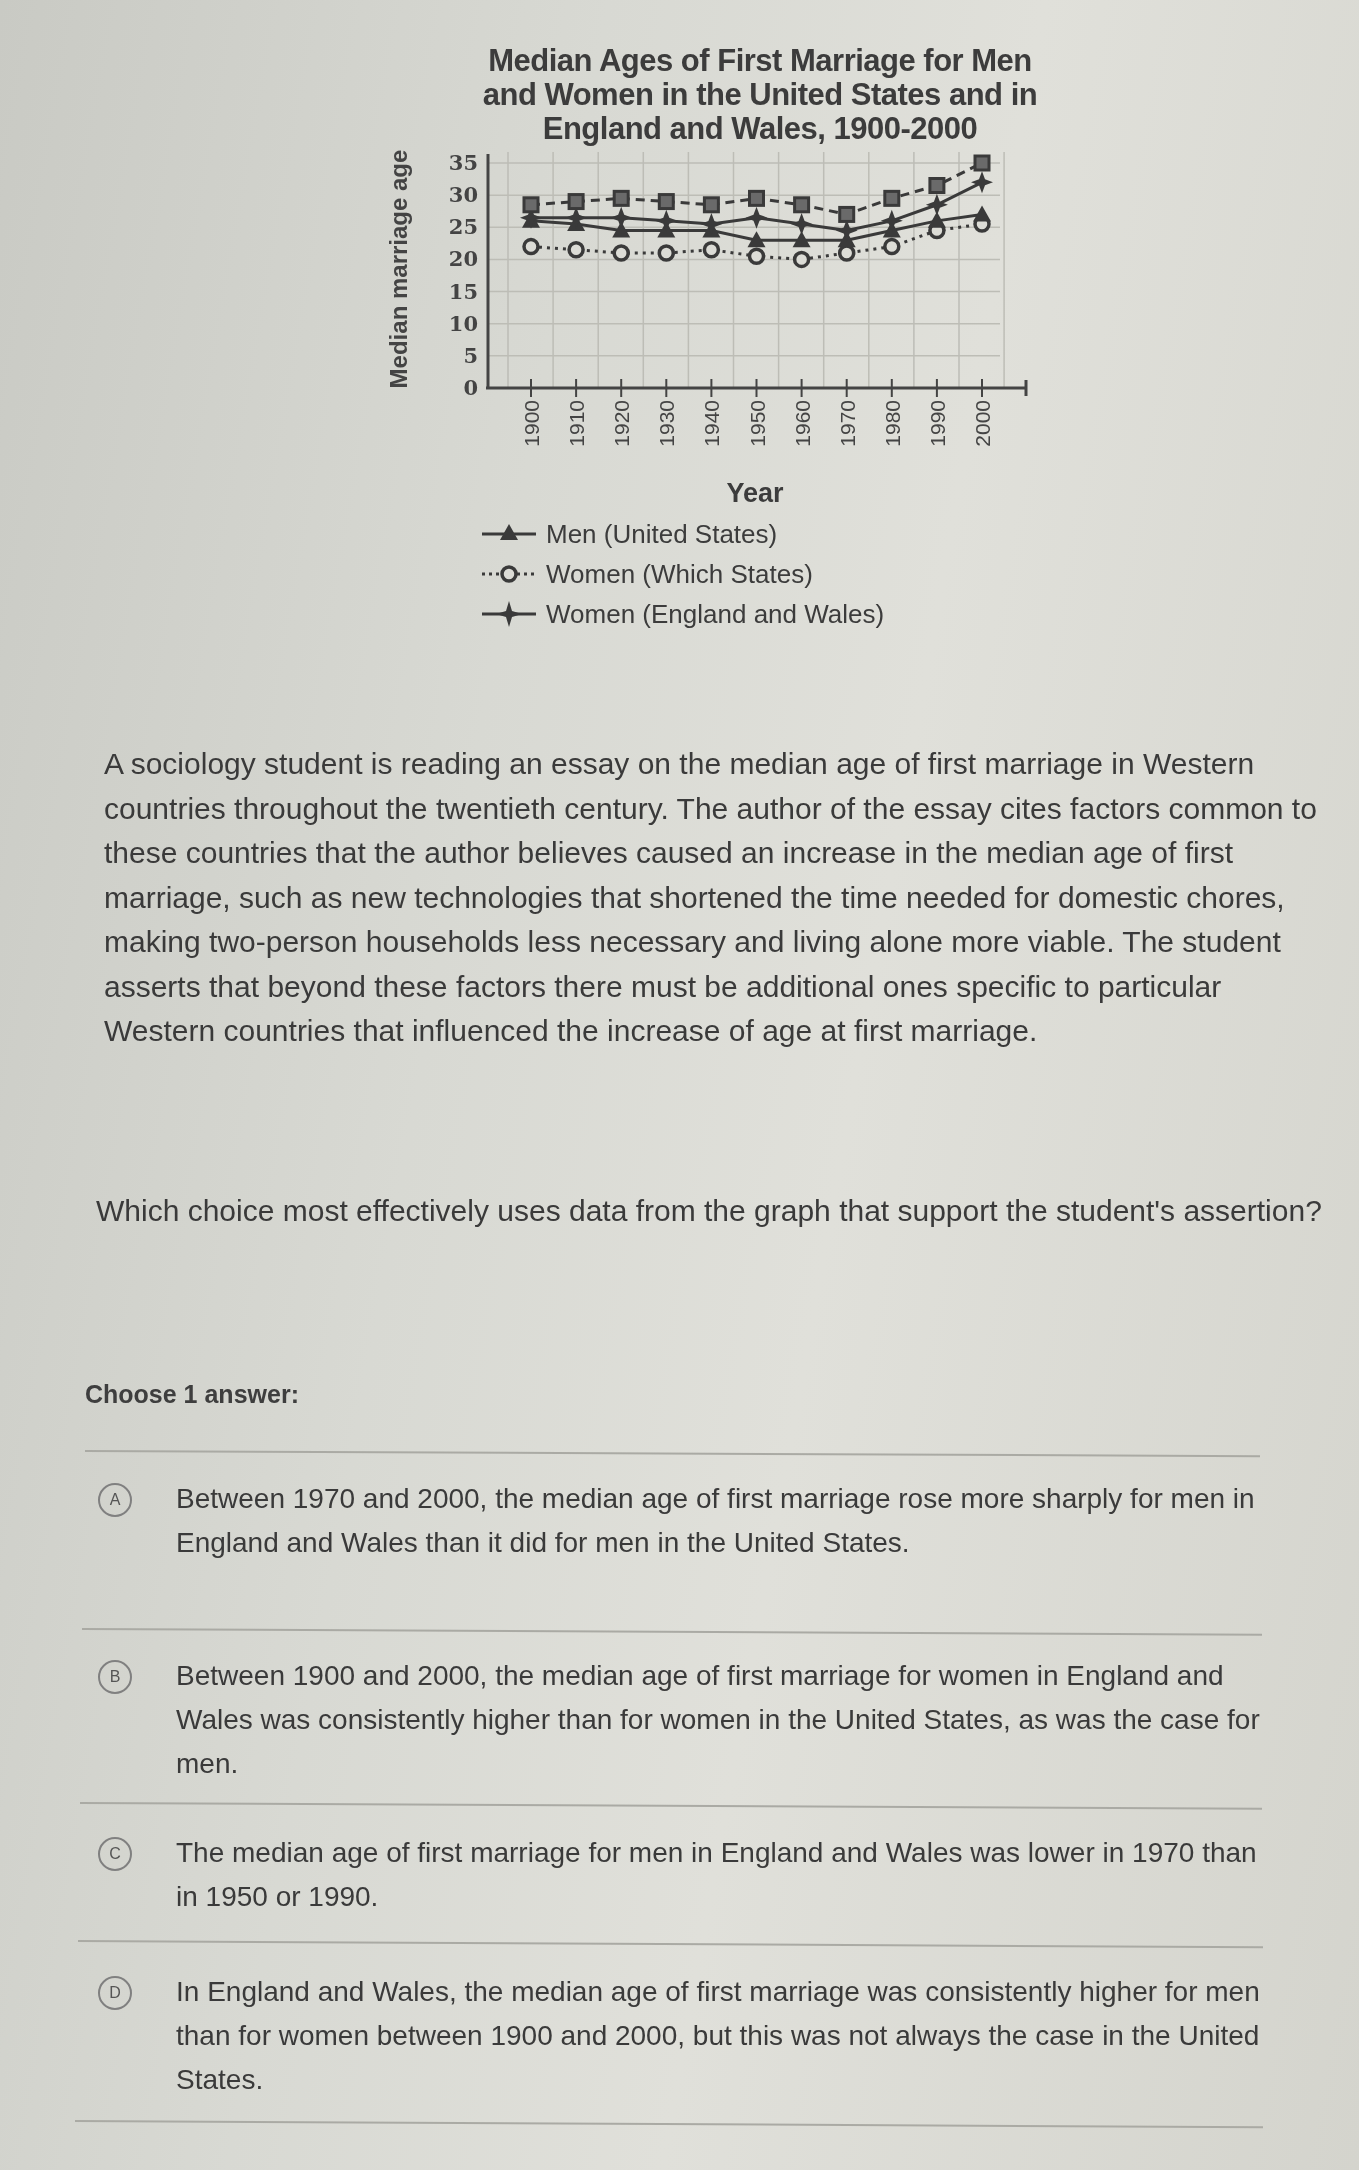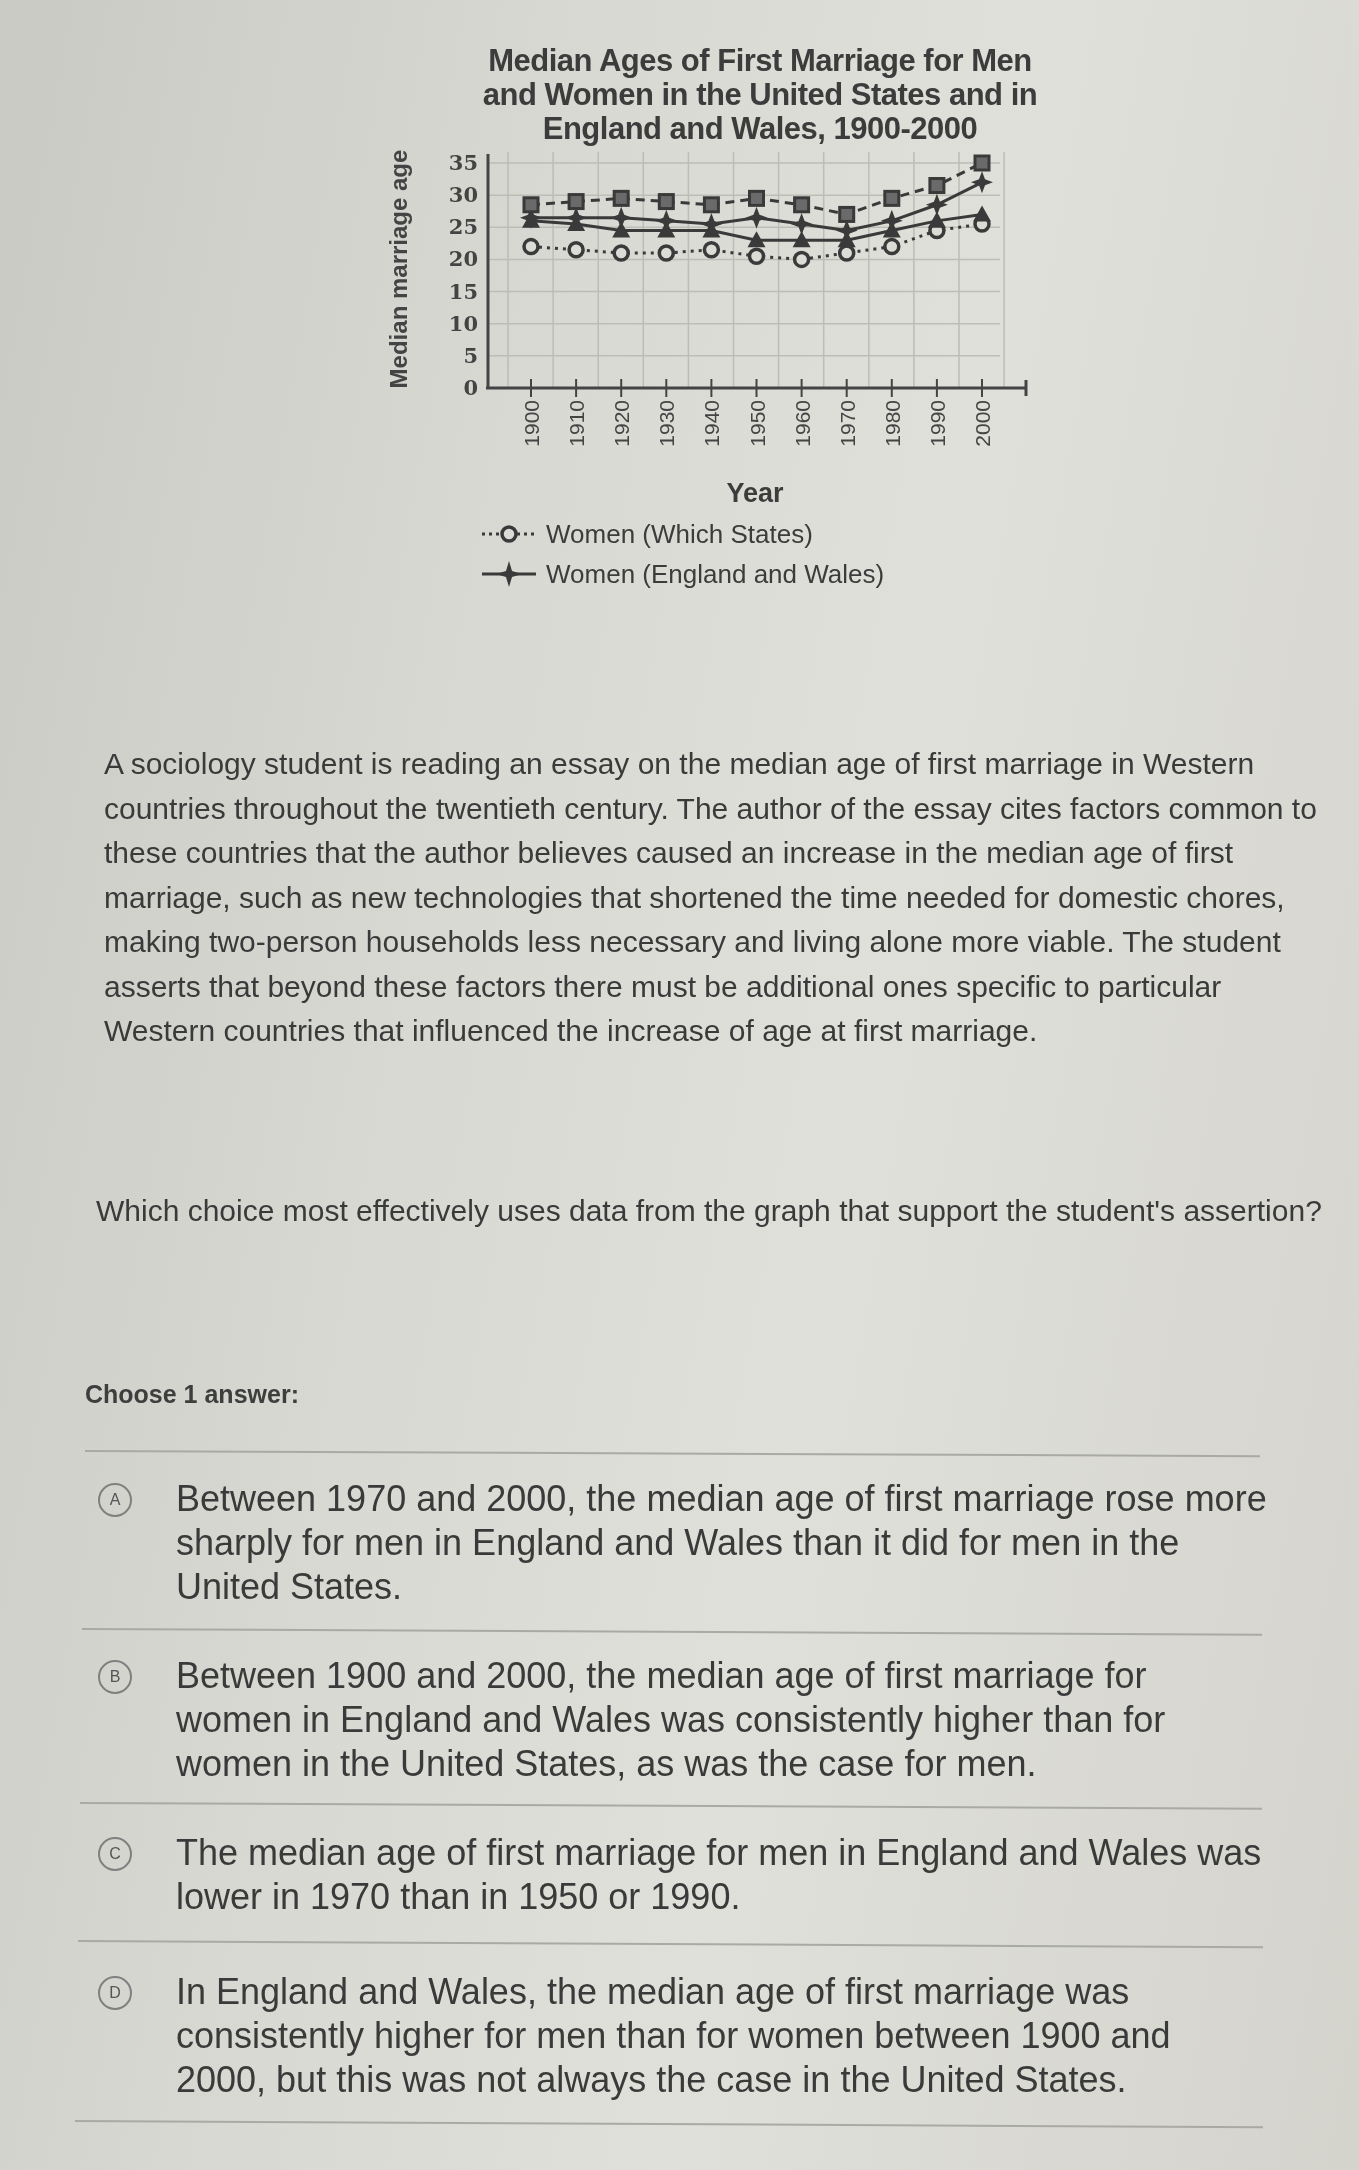--- a/index.html
+++ b/index.html
@@ -42,21 +42,21 @@
     font-family: "Liberation Sans", sans-serif; font-size: 25px; font-weight: bold; color: #3e3e3e;
   }
   .divider { position: absolute; height: 2px; background: #aaaaa4; transform-origin: left center; }
   .choice { position: absolute; left: 98px; width: 1170px; display: flex; }
   .choice-letter {
     flex: 0 0 auto; width: 30px; height: 30px; border: 2px solid #808080; border-radius: 50%;
     display: flex; align-items: center; justify-content: center;
     font-family: "Liberation Sans", sans-serif; font-size: 16px; color: #555; margin-right: 44px; margin-top: 6px;
   }
   .choice-text {
-    font-family: "Liberation Sans", sans-serif; font-size: 36px; line-height: 44px; color: #3a3a3a;
+    font-family: "Liberation Sans", sans-serif; font-size: 28px; line-height: 44px; color: #3a3a3a;
   }
 </style>
 </head>
 <body>
 
 <div class="chart-title">Median Ages of First Marriage for Men and Women in the United States and in England and Wales, 1900-2000</div>
 
 <svg id="chart-svg" width="700" height="340" viewBox="0 0 700 340">
   <g id="grid">
       <line x1="148" y1="12" x2="148" y2="248" stroke="#bdbdb6" stroke-width="1.5"></line>
@@ -166,20 +166,27 @@
       <rect x="569.9000000000001" y="38.5" width="14" height="14" fill="#6a6a6a" stroke="#3a3a3a" stroke-width="3"></rect>
       <rect x="615" y="16" width="14" height="14" fill="#6a6a6a" stroke="#3a3a3a" stroke-width="3"></rect>
     </g>
 </svg>
 
 <div class="xlabel">Year</div>
 
 <div class="legend">
   <div class="legend-item">
     <svg class="legend-swatch" viewBox="0 0 54 30">
+      <line x1="0" y1="15" x2="54" y2="15" stroke="#3a3a3a" stroke-width="3"></line>
+      <polygon points="27,5 36,21 18,21" fill="#3a3a3a"></polygon>
+    </svg>
+    <span>Men (United States)</span>
+  </div>
+  <div class="legend-item">
+    <svg class="legend-swatch" viewBox="0 0 54 30">
       <line x1="0" y1="15" x2="54" y2="15" stroke="#3a3a3a" stroke-width="3" stroke-dasharray="3,4"></line>
       <circle cx="27" cy="15" r="7" fill="#dcdcd6" stroke="#3a3a3a" stroke-width="3.5"></circle>
     </svg>
     <span>Women (Which States)</span>
   </div>
   <div class="legend-item">
     <svg class="legend-swatch" viewBox="0 0 54 30">
       <line x1="0" y1="15" x2="54" y2="15" stroke="#3a3a3a" stroke-width="3"></line>
       <polygon points="27,2 30,12 40,15 30,18 27,28 24,18 14,15 24,12" fill="#3a3a3a"></polygon>
     </svg>

